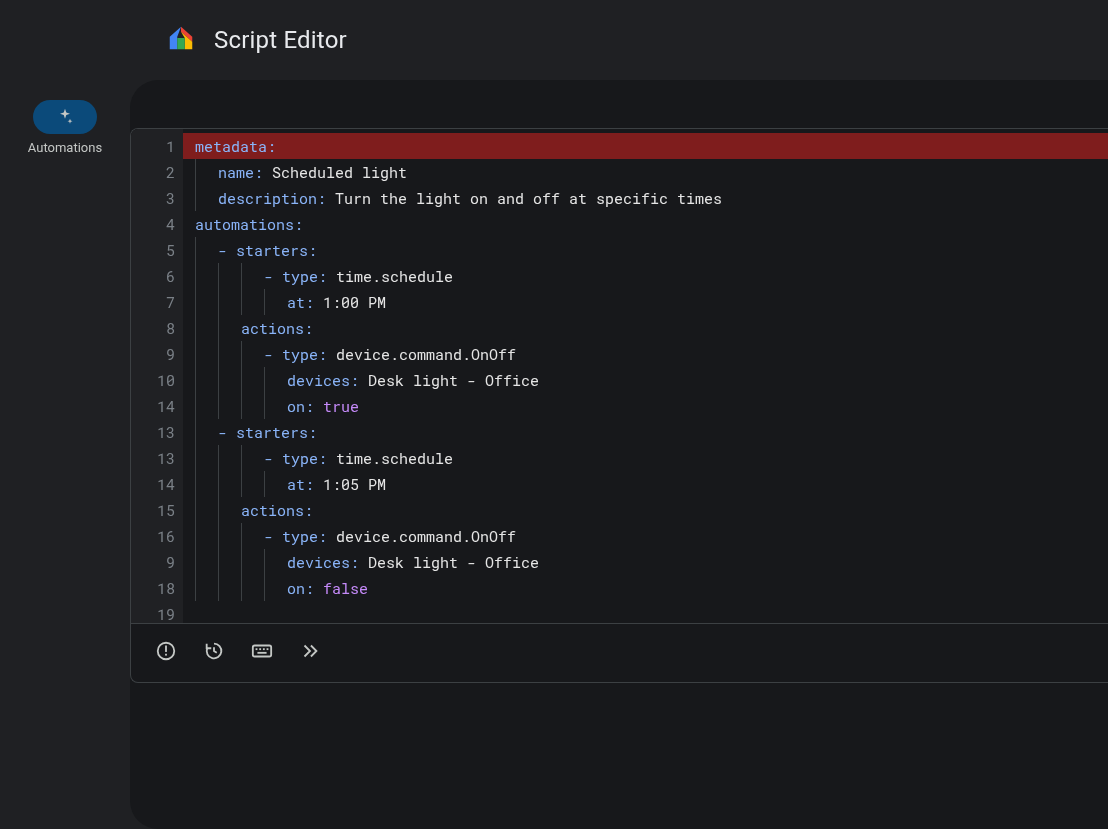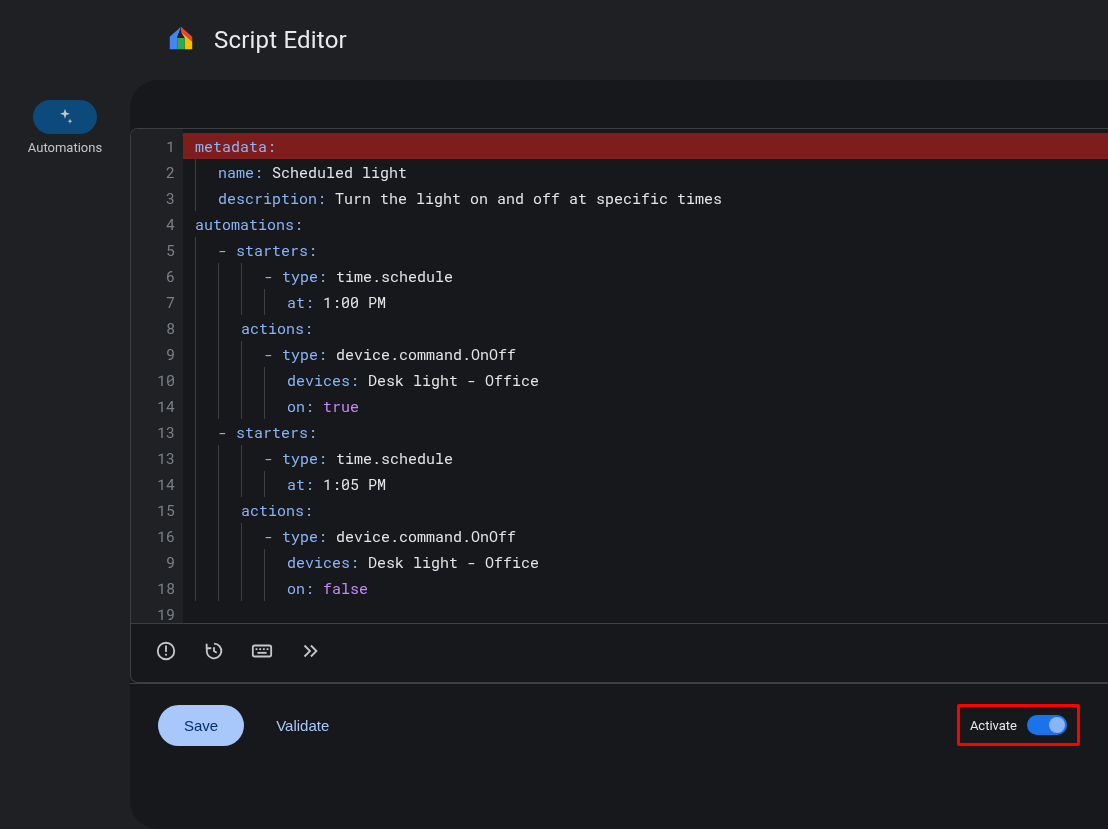--- a/index.html
+++ b/index.html
@@ -112,26 +112,15 @@
                 <rect x="17" y="9" width="2" height="2" fill="currentColor"></rect>
                 <rect x="7" y="13" width="10" height="2" fill="currentColor"></rect>
               </svg></span>
             <span style="color: rgb(196, 199, 197); cursor: pointer;"><svg class="tool-icon" viewBox="0 0 24 24">
                 <path d="M6 6l6 6-6 6" fill="none" stroke="currentColor" stroke-width="2"></path>
                 <path d="M13 6l6 6-6 6" fill="none" stroke="currentColor" stroke-width="2"></path>
               </svg></span>
           </div>
       </div>
 
-      <div class="bottom-bar">
-        <button class="btn-save">Save</button>
-        <button class="btn-validate">Validate</button>
-        <div class="spacer"></div>
-        <div class="activate-area">
-          <span class="activate-label">Activate</span>
-          <div class="toggle">
-            <div class="toggle-thumb"></div>
-          </div>
-        </div>
-      </div>
     </div>
   </div>
 </div>
 
 </body></html>

